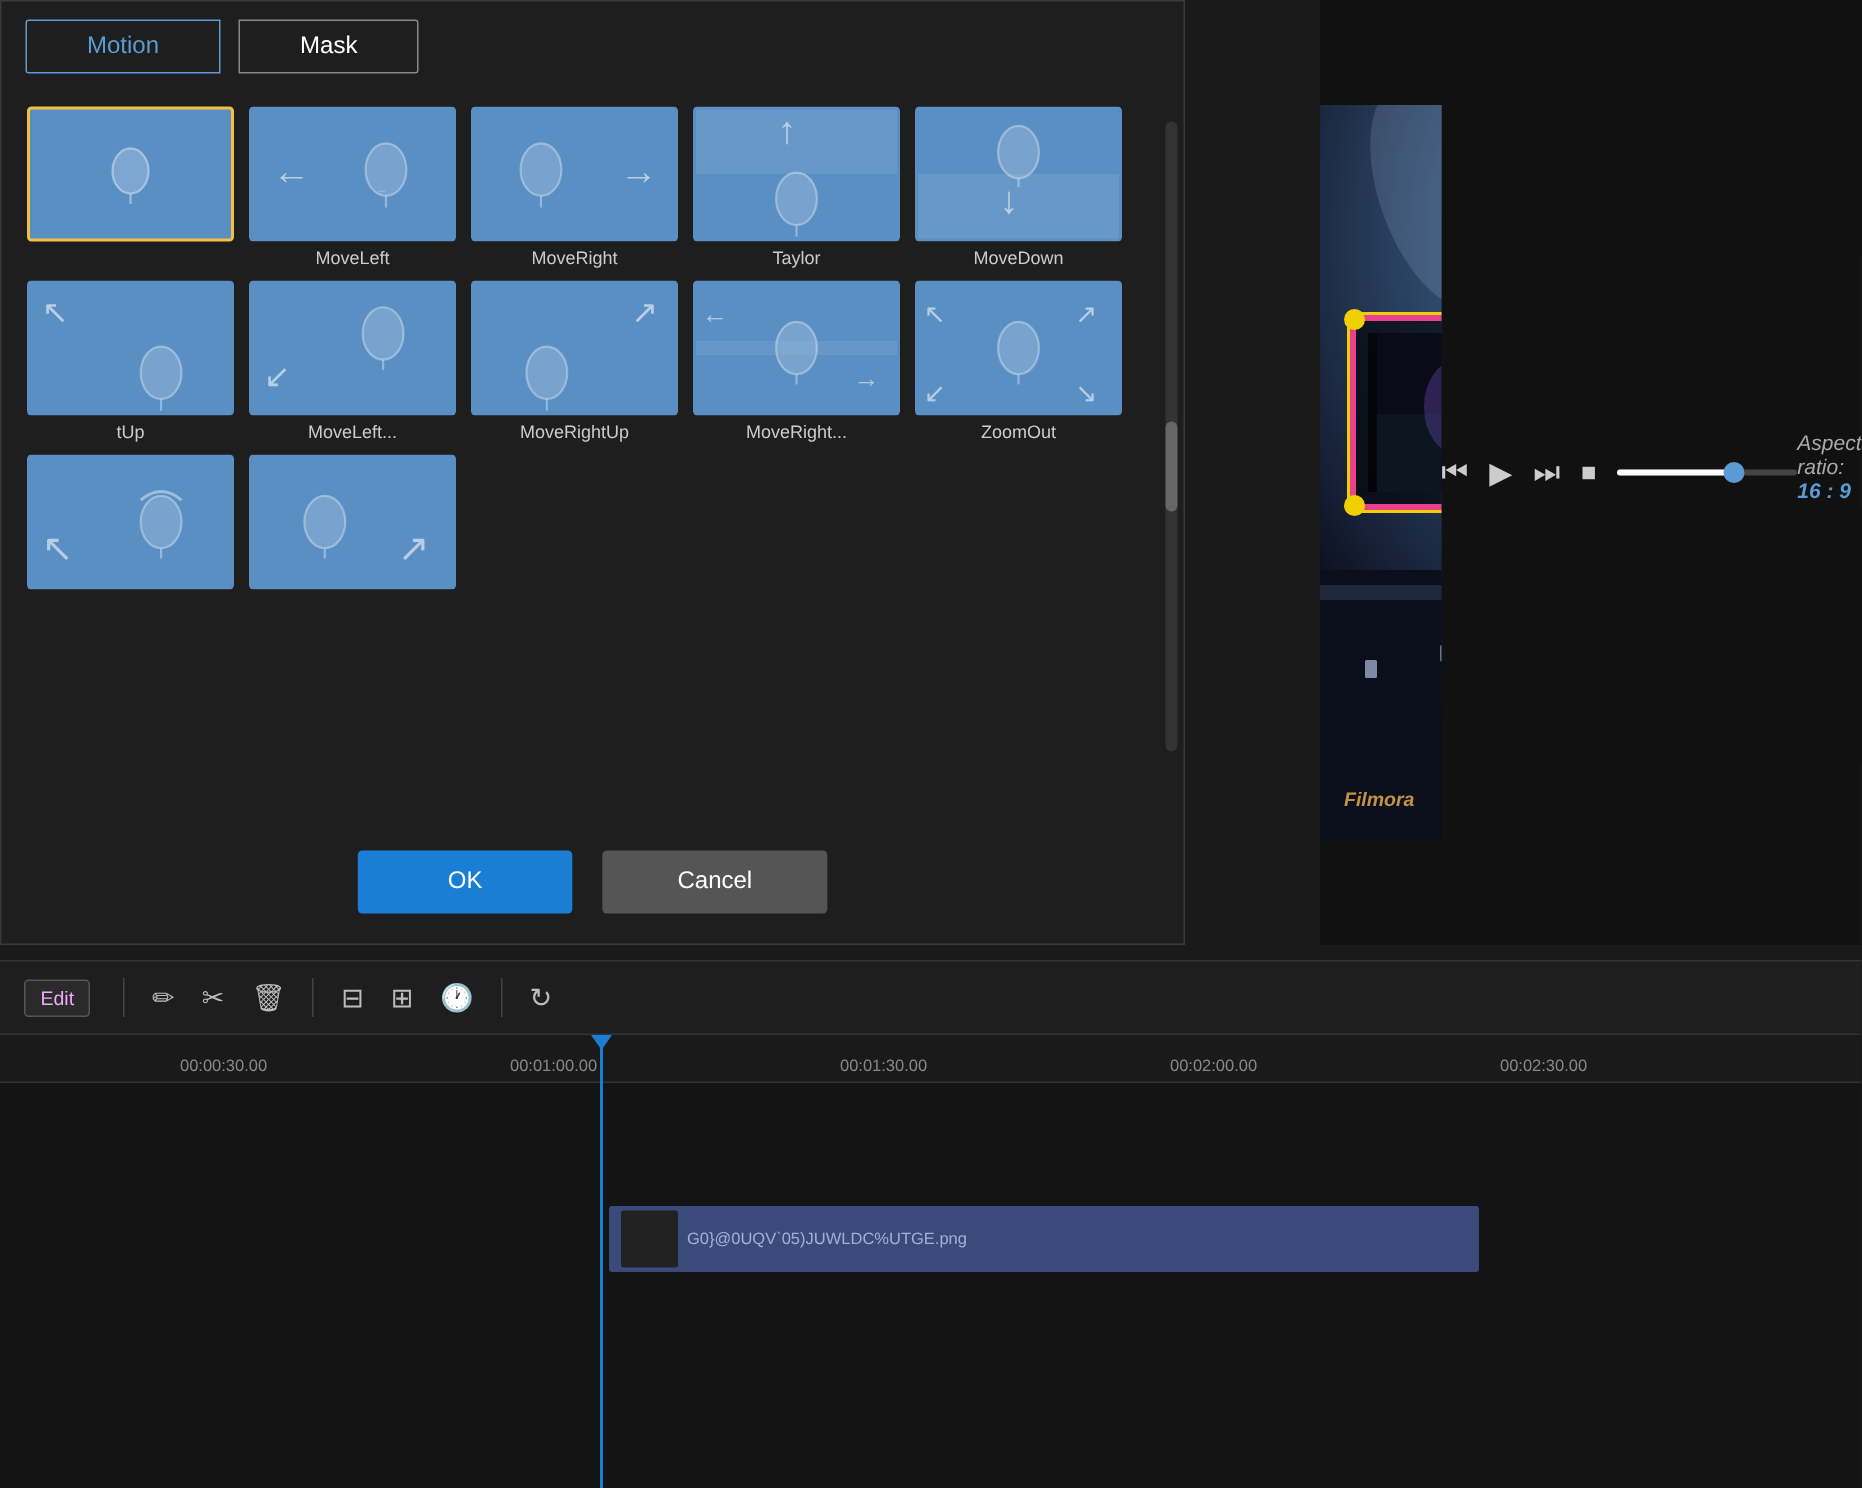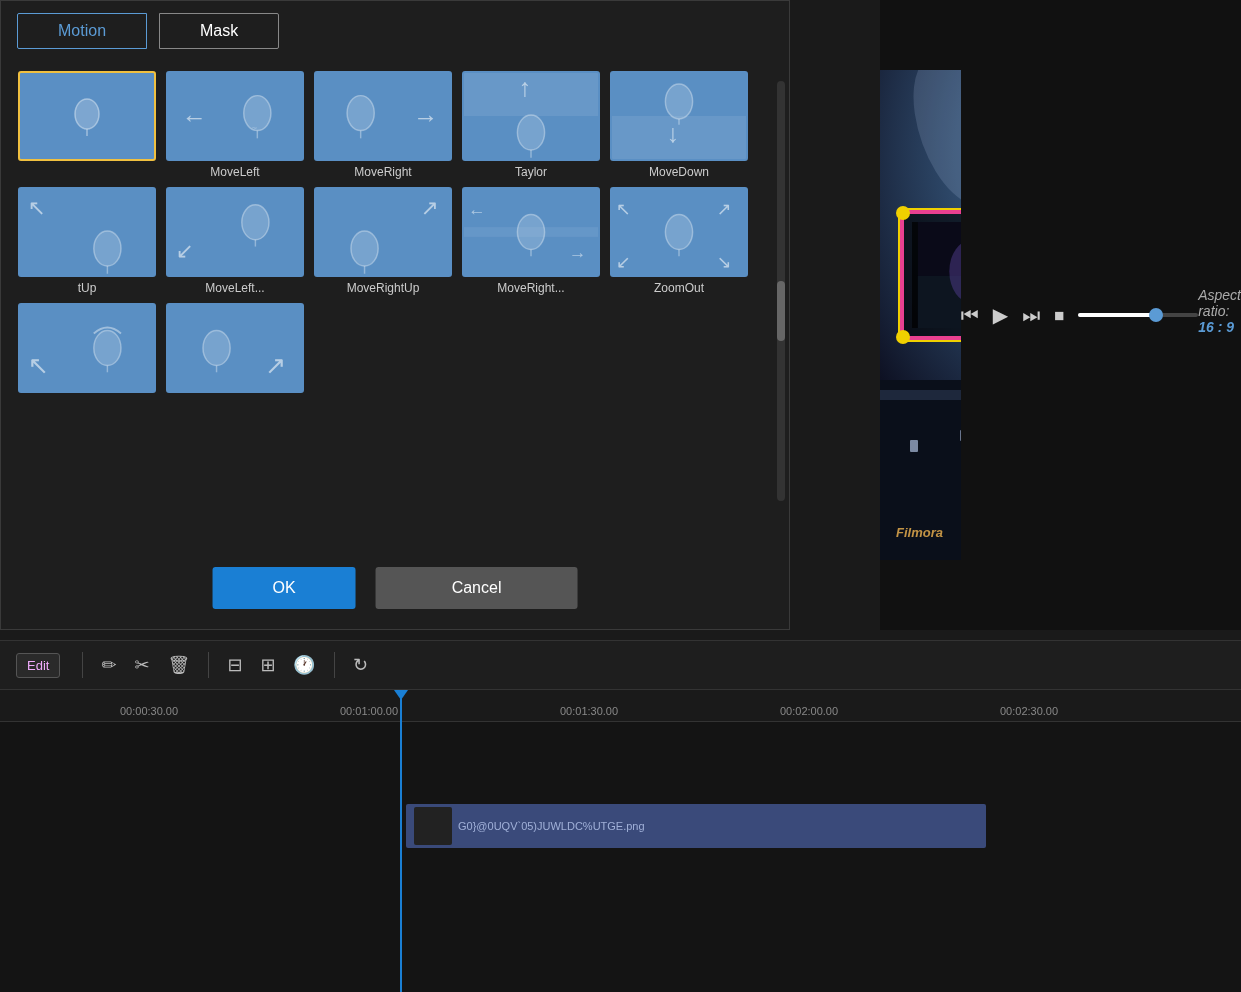--- a/index.html
+++ b/index.html
@@ -124,21 +124,21 @@
       border: none;
       padding: 12px 60px;
       font-size: 16px;
       border-radius: 3px;
       cursor: pointer;
     }
     .btn-cancel {
       background: #555;
       color: #fff;
       border: none;
-      padding: 12px 76px;
+      padding: 12px 50px;
       font-size: 16px;
       border-radius: 3px;
       cursor: pointer;
     }
 
     
     .preview-panel {
       position: absolute;
       top: 0;
       left: 880px;

